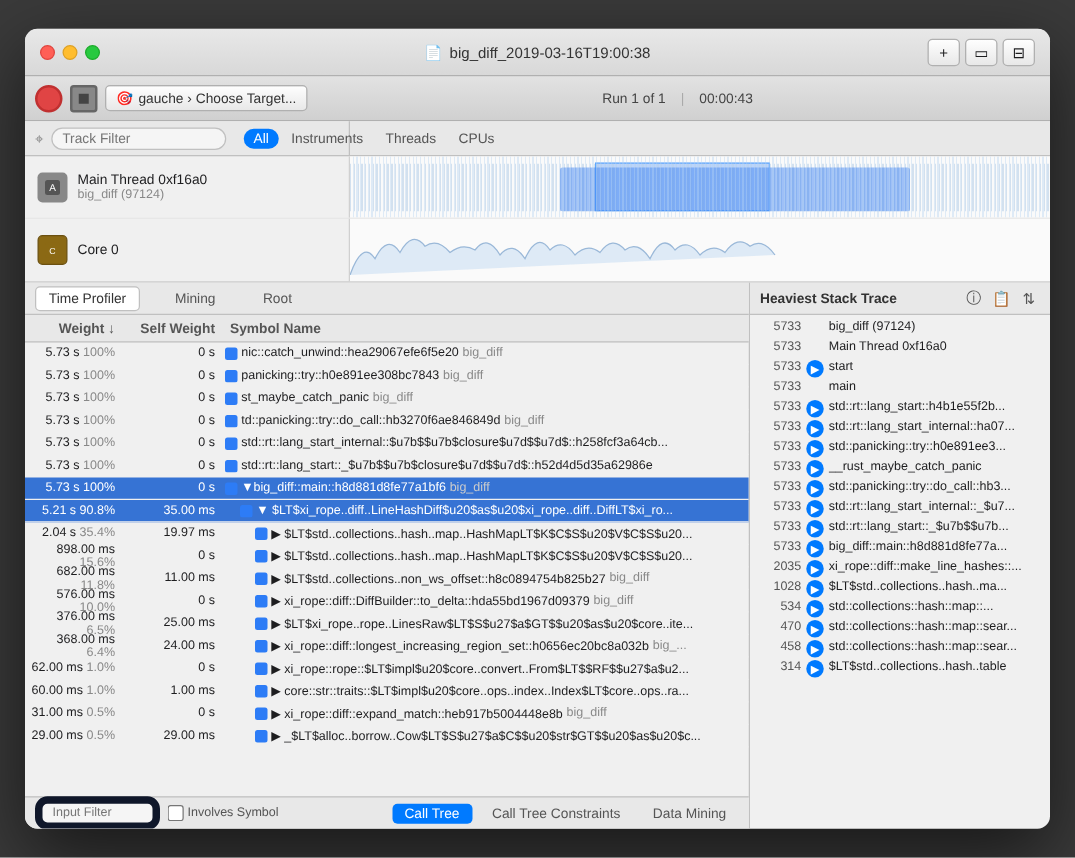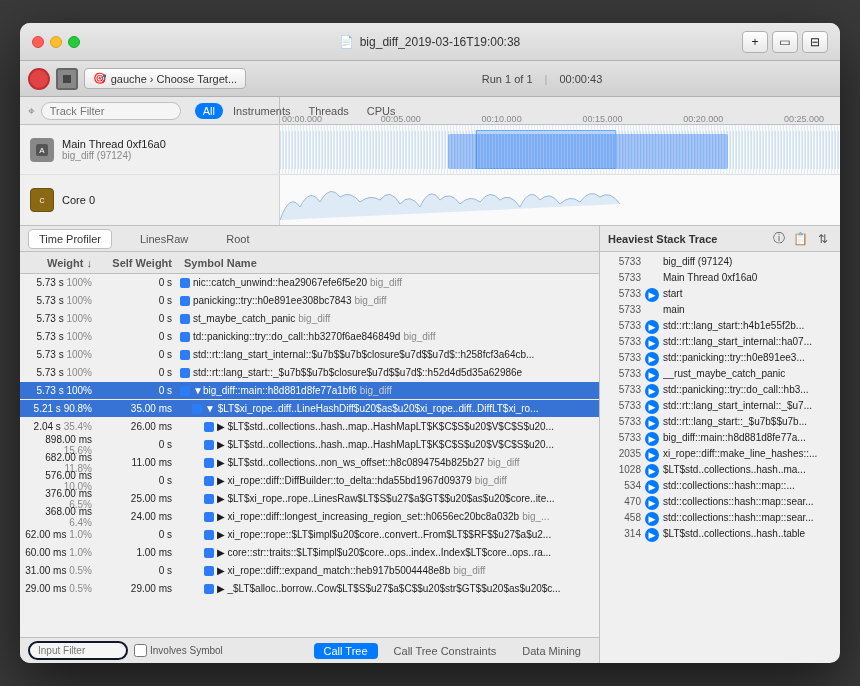--- a/index.html
+++ b/index.html
@@ -348,21 +348,21 @@
       border-top: 1px solid #c0c0c0;
       height: 26px;
       display: flex;
       align-items: center;
       padding: 0 8px;
       gap: 6px;
       flex-shrink: 0;
     }
     .bottom-filter-input {
       background: #f5f5f5;
-      border: 2px solid #0f172a;
+      border: 6px solid #0f172a;
       border-radius: 10px;
       padding: 2px 8px;
       font-size: 10px;
       width: 100px;
       color: #999;
     }
     .bottom-tab {
       padding: 2px 10px;
       border-radius: 4px;
       font-size: 11px;
@@ -518,28 +518,20 @@
   <div class="timeline-header">
     <div class="filter-area">
       <span class="filter-icon">⌖</span>
       <input class="filter-input" type="text" placeholder="Track Filter" style="">
       <div class="filter-tabs">
         <div class="filter-tab active">All</div>
         <div class="filter-tab">Instruments</div>
         <div class="filter-tab">Threads</div>
         <div class="filter-tab">CPUs</div>
       </div>
-    </div>
-    <div class="timeline-tick-row">
-      <span class="tick-mark" style="left:2px">00:00.000</span>
-      <span class="tick-mark" style="left:18%">00:05.000</span>
-      <span class="tick-mark" style="left:36%">00:10.000</span>
-      <span class="tick-mark" style="left:54%">00:15.000</span>
-      <span class="tick-mark" style="left:72%">00:20.000</span>
-      <span class="tick-mark" style="left:90%">00:25.000</span>
     </div>
   </div>
 
   <div class="content-area">
 
     <div class="track-area">
 
       <div class="track-row">
         <div class="track-label">
           <div class="track-icon track-icon-thread">
@@ -602,21 +594,21 @@
       </div>
 
     </div>
 
     <div class="bottom-section">
 
       <div class="left-panel">
 
         <div class="tab-bar">
           <div class="tab active">Time Profiler</div>
-          <div class="tab">LinesRaw</div>
+          <div class="tab">Mining</div>
           <div class="tab">Root</div>
         </div>
 
         <div class="table-header">
           <div class="col-weight">Weight ↓</div>
           <div class="col-self">Self Weight</div>
           <div class="col-symbol">Symbol Name</div>
         </div>
 
         <div class="table-body">
@@ -687,21 +679,21 @@
     <div class="cell-weight">5.21 s <span class="">90.8%</span></div>
     <div class="cell-self">35.00 ms</div>
     <div class="cell-symbol" style="padding-left:12px">
       <div class="sym-icon" style="background:#2d7cf6;"></div>
       <span>▼ $LT$xi_rope..diff..LineHashDiff$u20$as$u20$xi_rope..diff..DiffLT$xi_ro...</span>
 
     </div>
   </div>
             <div class="table-row">
     <div class="cell-weight">2.04 s <span class="cell-muted">35.4%</span></div>
-    <div class="cell-self">26.00 ms</div>
+    <div class="cell-self">19.97 ms</div>
     <div class="cell-symbol" style="padding-left:24px">
       <div class="sym-icon" style="background:#2d7cf6;"></div>
       <span>▶ $LT$std..collections..hash..map..HashMapLT$K$C$S$u20$V$C$S$u20...</span>
 
     </div>
   </div>
             <div class="table-row">
     <div class="cell-weight">898.00 ms <span class="cell-muted">15.6%</span></div>
     <div class="cell-self">0 s</div>
     <div class="cell-symbol" style="padding-left:24px">

